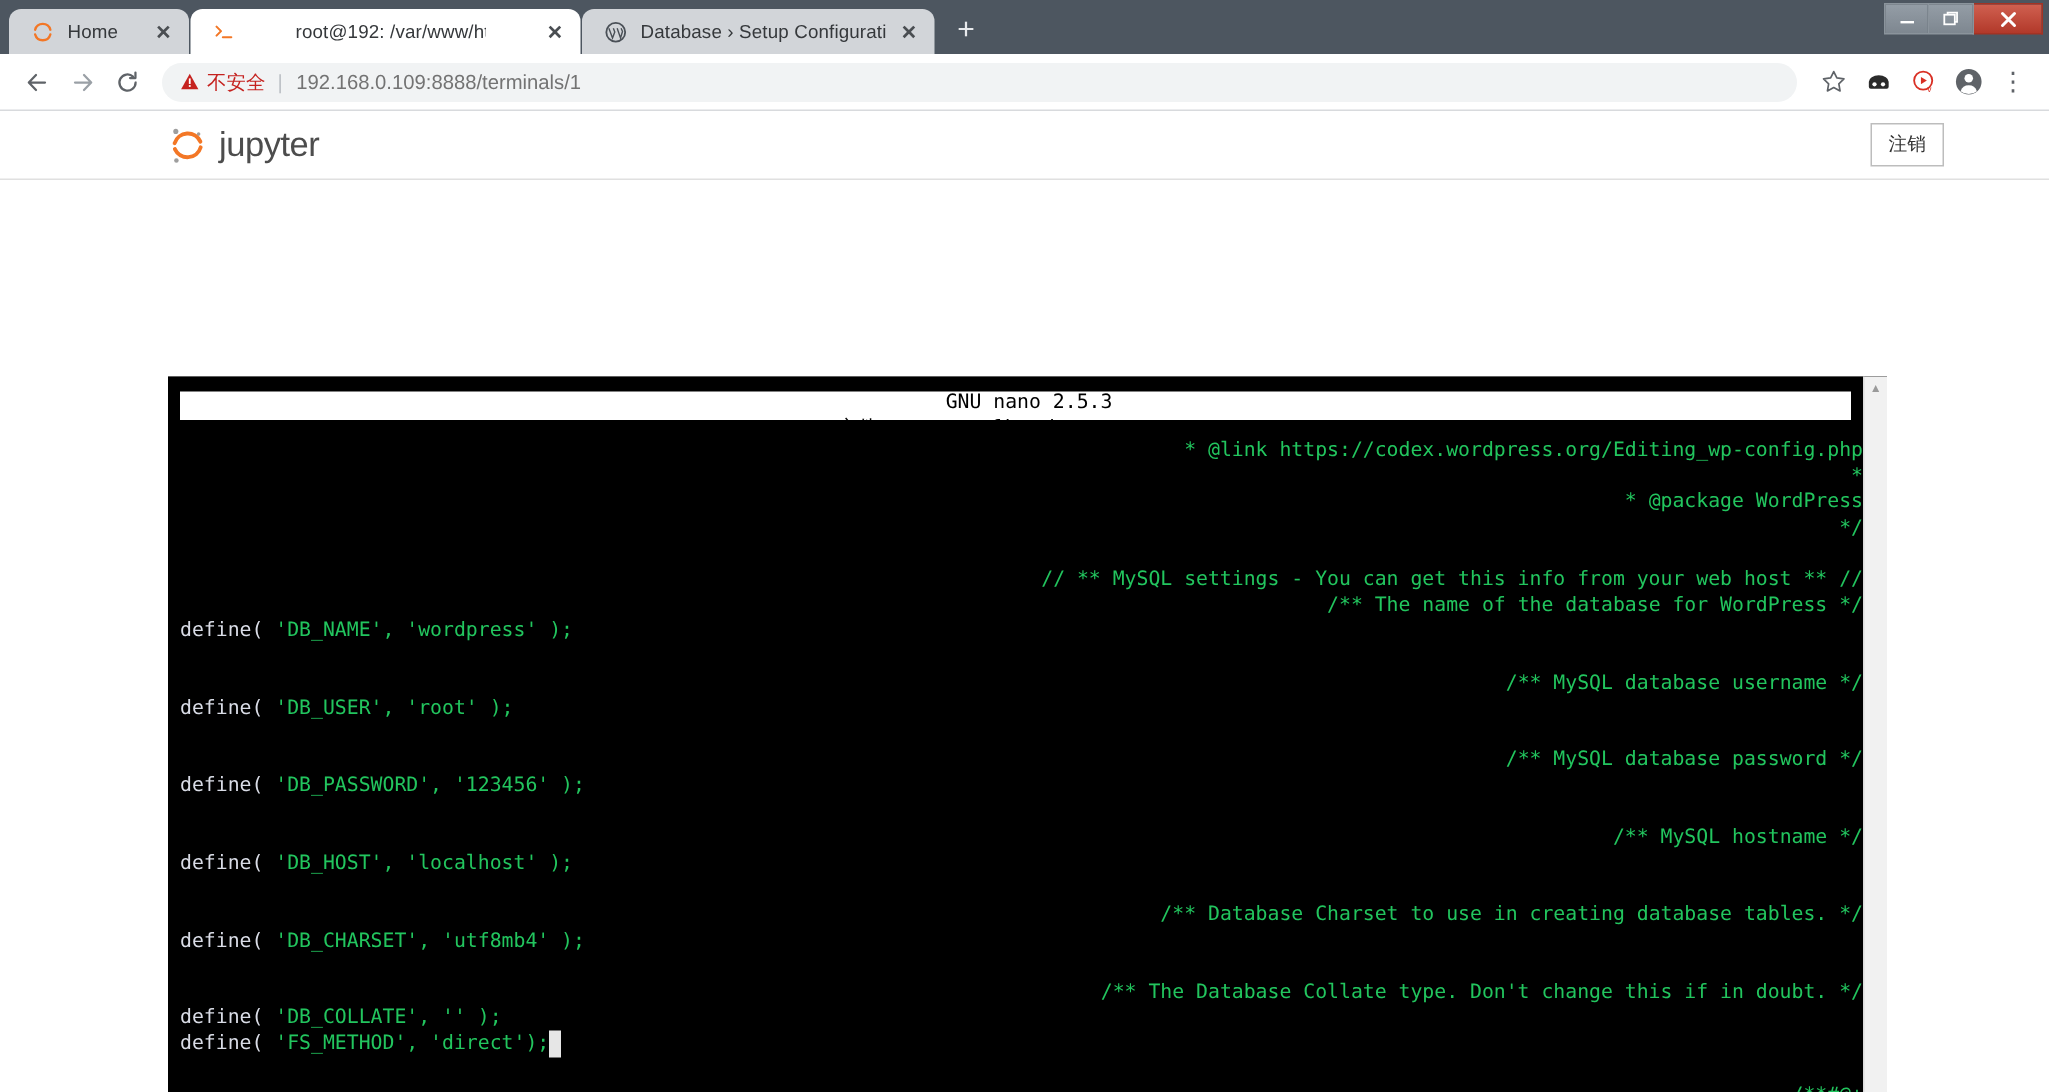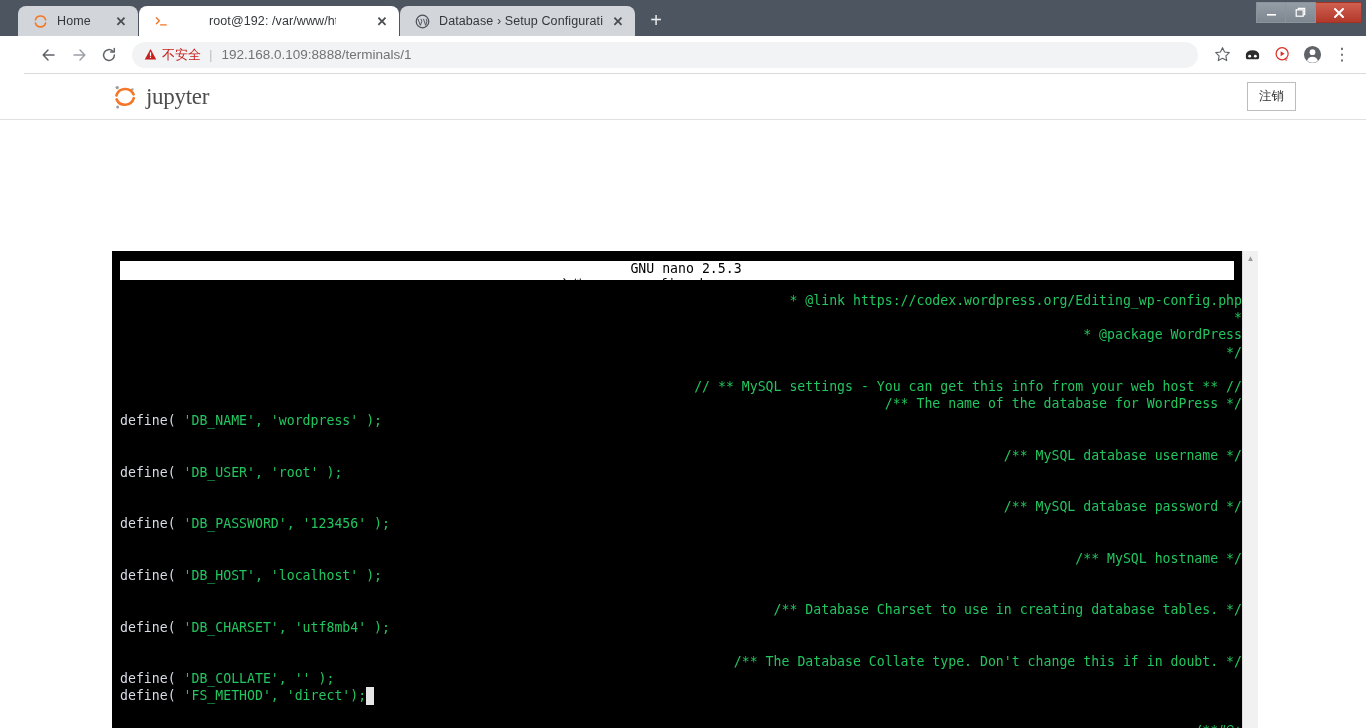--- a/index.html
+++ b/index.html
@@ -12,21 +12,21 @@
 
   
   .browser-window { width: 1366px; height: 728px; position: relative; }
 
   .tabstrip {
     height: 36px;
     background: linear-gradient(to bottom, #57606b, #5b6570);
     display: flex;
     align-items: flex-end;
     position: relative;
-    padding-left: 18px;
+    padding-left: 6px;
   }
   .tabstrip::before{
     content:"";position:absolute;left:0;top:0;width:100%;height:36px;
     background:#4d5660;z-index:0;
   }
 
   .tab {
     position: relative; z-index: 1;
     height: 30px;
     display: flex;
@@ -82,21 +82,20 @@
     width: 46px;
   }
 
   
   .toolbar {
     height: 38px;
     background: #ffffff;
     display: flex; align-items: center;
     padding: 0 10px;
     border-bottom: 1px solid #d8dadd;
-    margin-left: 24px;
   }
   .navbtn {
     width: 30px; height: 30px; flex: 0 0 30px;
     display: flex; align-items: center; justify-content: center;
     color: #5f6368; font-size: 16px;
   }
   .omnibox {
     flex: 1 1 auto; height: 26px;
     background: #f1f3f4; border-radius: 13px;
     display: flex; align-items: center;
@@ -116,21 +115,21 @@
   }
 
   
   .jp-header {
     height: 46px; background: #ffffff;
     display: flex; align-items: center;
     padding: 0 70px 0 112px;
     border-bottom: 1px solid #e0e0e0;
   }
   .jp-logo { display: flex; align-items: center; gap: 8px; }
-  .jp-logo-text { font-size: 23px; color: #4d4d4d; letter-spacing:-.3px;font-family:Liberation Serif, serif; }
+  .jp-logo-text { font-size: 23px; color: #4d4d4d; letter-spacing:-.3px; }
   .jp-spacer { flex: 1 1 auto; }
   .jp-logout {
     border: 1px solid #bdbdbd; background: #fff;
     padding: 5px 11px; font-size: 12.5px; color: #333;
     border-radius: 0;
   }
 
   
   .page-body {
     background: #ffffff;

